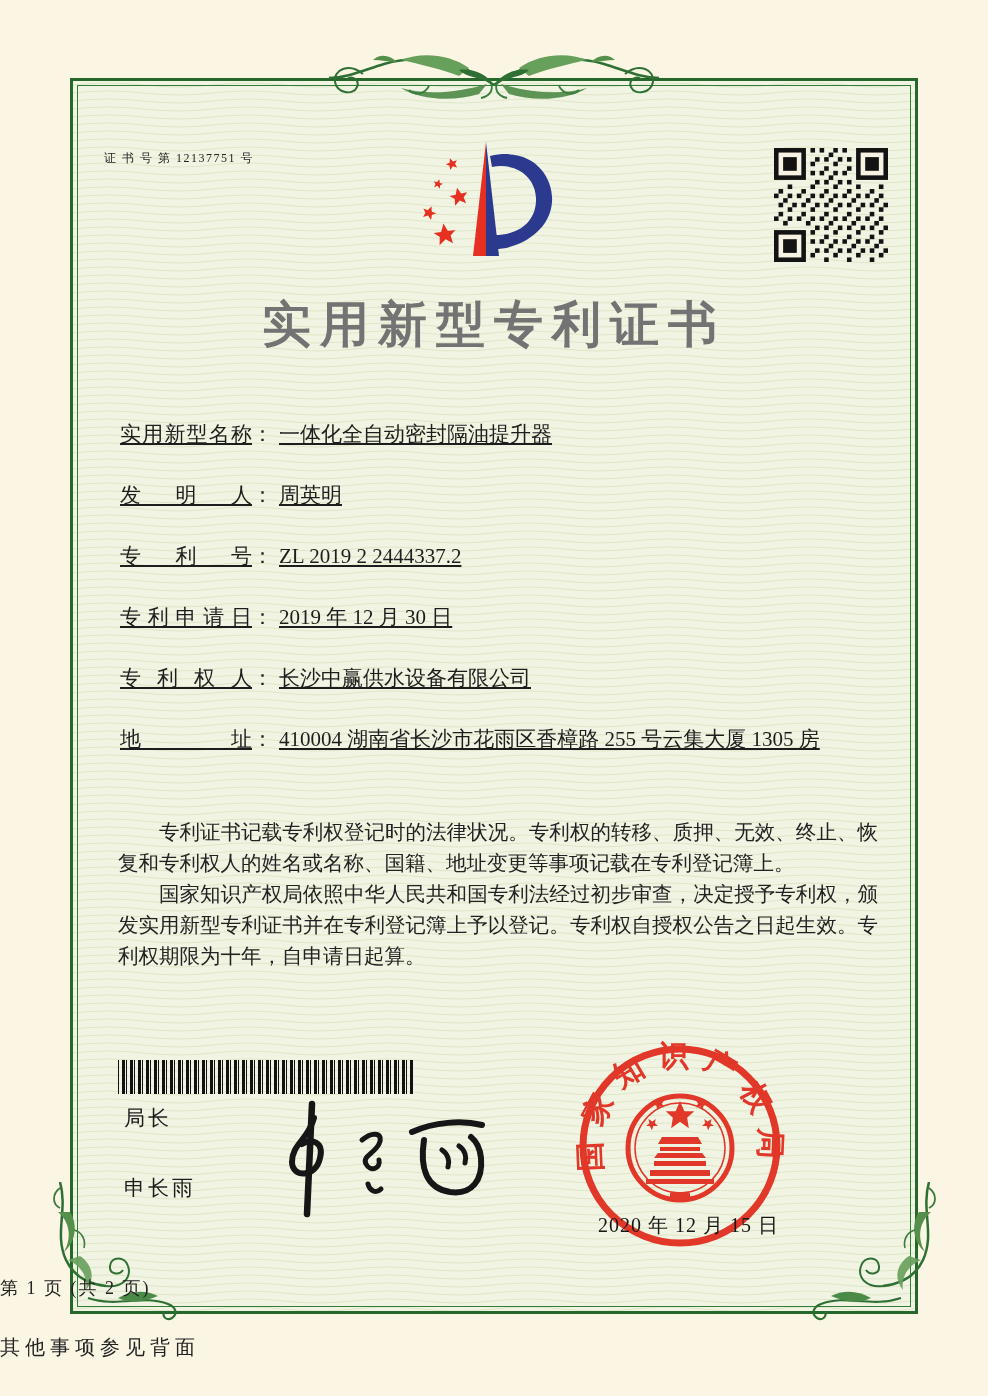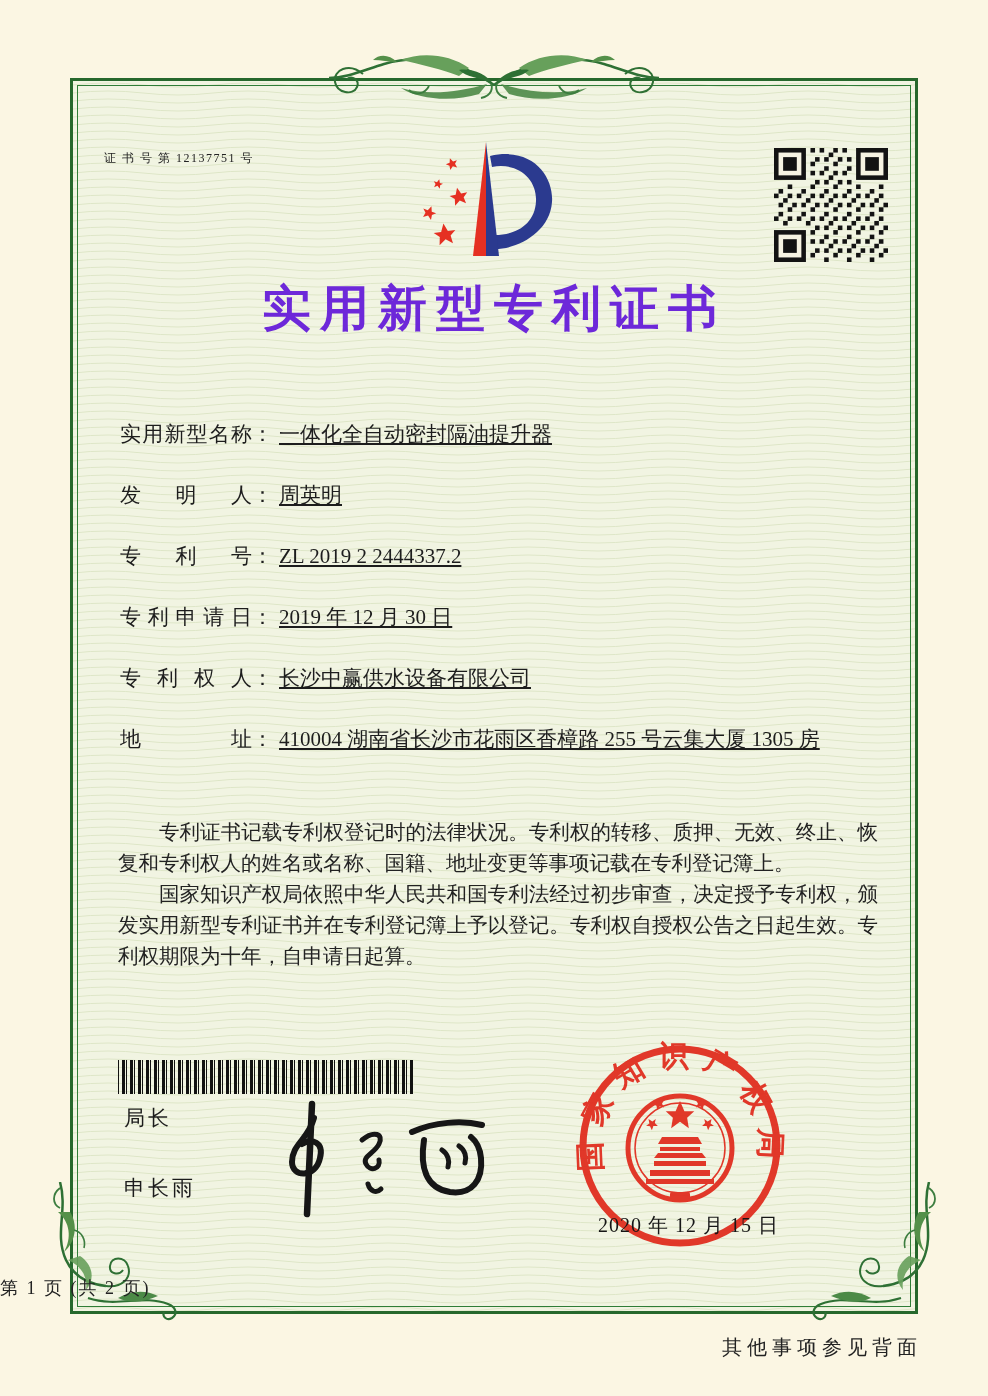--- a/index.html
+++ b/index.html
@@ -18,42 +18,42 @@
   .frame-inner{
     position:absolute;left:4px;top:4px;right:4px;bottom:4px;
     border:1px solid #2f7d37;
   }
   .frame-bg{position:absolute;left:0;top:0;width:100%;height:100%;}
   
   .cert-no{left:104px;top:150px;font-size:12px;letter-spacing:1.5px;color:#222;}
   .logo{left:402px;top:136px;}
   .qr{left:774px;top:148px;}
   .title{
-    left:0;top:276px;width:988px;text-align:center;
-    font-size:49px;font-weight:bold;letter-spacing:9px;color:#6d28d9;
+    left:0;top:292px;width:988px;text-align:center;
+    font-size:49px;font-weight:bold;letter-spacing:9px;color:#737373;
   }
   
   .fields{left:120px;top:420px;width:790px;font-size:21px;color:#1d1d1d;}
   .field-row{line-height:28px;margin-bottom:33px;white-space:nowrap;}
-  .flabel{display:inline-block;width:132px;text-align:justify;text-align-last:justify;vertical-align:top;}
+  .flabel{display:inline-block;width:132px;text-align:justify;text-align-last:justify;vertical-align:top;text-decoration:underline;}
   .fcolon{display:inline-block;vertical-align:top;}
   .fvalue{display:inline-block;margin-left:6px;vertical-align:top;text-decoration:underline;}
   .grant-no-part{margin-left:52px;}
   
   .paras{left:118px;top:817px;width:760px;font-size:20.5px;line-height:31px;text-align:justify;color:#222;}
   .paras p{margin:0;text-indent:2em;}
   
   .barcode{left:118px;top:1060px;}
   .officer-title{left:124px;top:1104px;font-size:21px;letter-spacing:3px;text-align:center;}
   .officer-name{left:124px;top:1174px;font-size:21px;letter-spacing:3px;}
   .signature{left:262px;top:1096px;}
   .seal{left:574px;top:1040px;}
   .seal-date{left:598px;top:1212px;font-size:20px;letter-spacing:1px;color:#161616;z-index:6;}
   .page-info{left:0;top:1276px;width:900px;text-align:left;font-size:18px;letter-spacing:2px;color:#222;}
-  .back-note{left:0;top:1334px;width:922px;text-align:right;font-size:20px;letter-spacing:5px;color:#222;}
+  .back-note{left:0;top:1334px;width:922px;text-align:left;font-size:20px;letter-spacing:5px;color:#222;}
   
   .orn-top{left:329px;top:40px;z-index:3;}
   .orn-bl{left:48px;top:1182px;z-index:3;}
   .orn-br{left:806px;top:1182px;z-index:3;transform:scaleX(-1);}
   .content{z-index:4;}
 </style>
 </head>
 <body>
 
 <svg width="0" height="0" style="position:absolute" aria-hidden="true">

